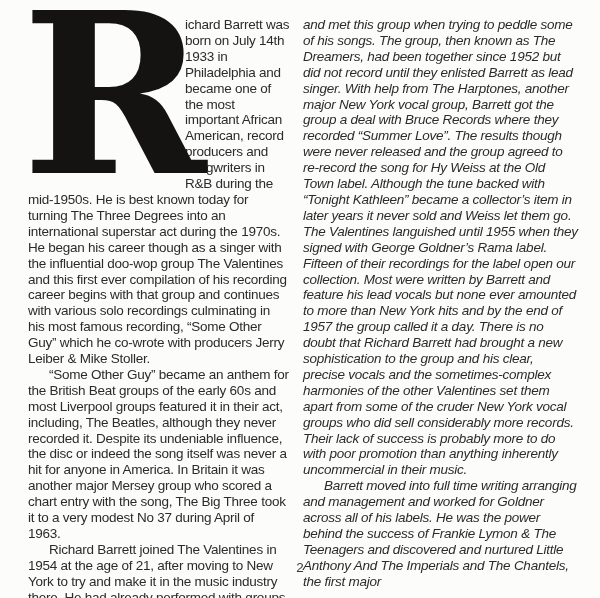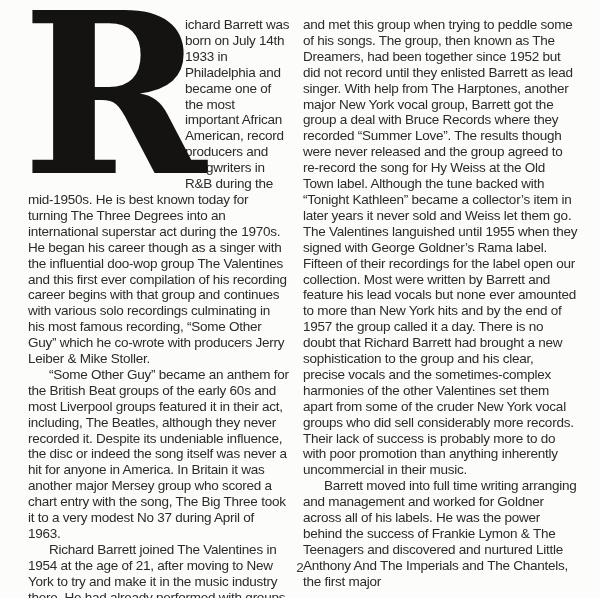--- a/index.html
+++ b/index.html
@@ -20,21 +20,21 @@
     font-size: 13.5px;
     line-height: 15.9px;
     letter-spacing: -0.25px;
   }
   .columns {
     display: flex;
     gap: 13px;
     align-items: flex-start;
   }
   .col-left  { flex: 0 0 262px; width: 262px; }
-  .col-right { flex: 0 0 275px; width: 275px; }
+  .col-right { flex: 0 0 275px; width: 275px; font-style: italic; }
   .para { margin: 0; text-align: left; }
   .para.indent { text-indent: 21px; }
   
   .dropcap-box {
     float: left;
     width: 157px;
     height: 161px;
     position: relative;
   }
   .dropcap-glyph {

